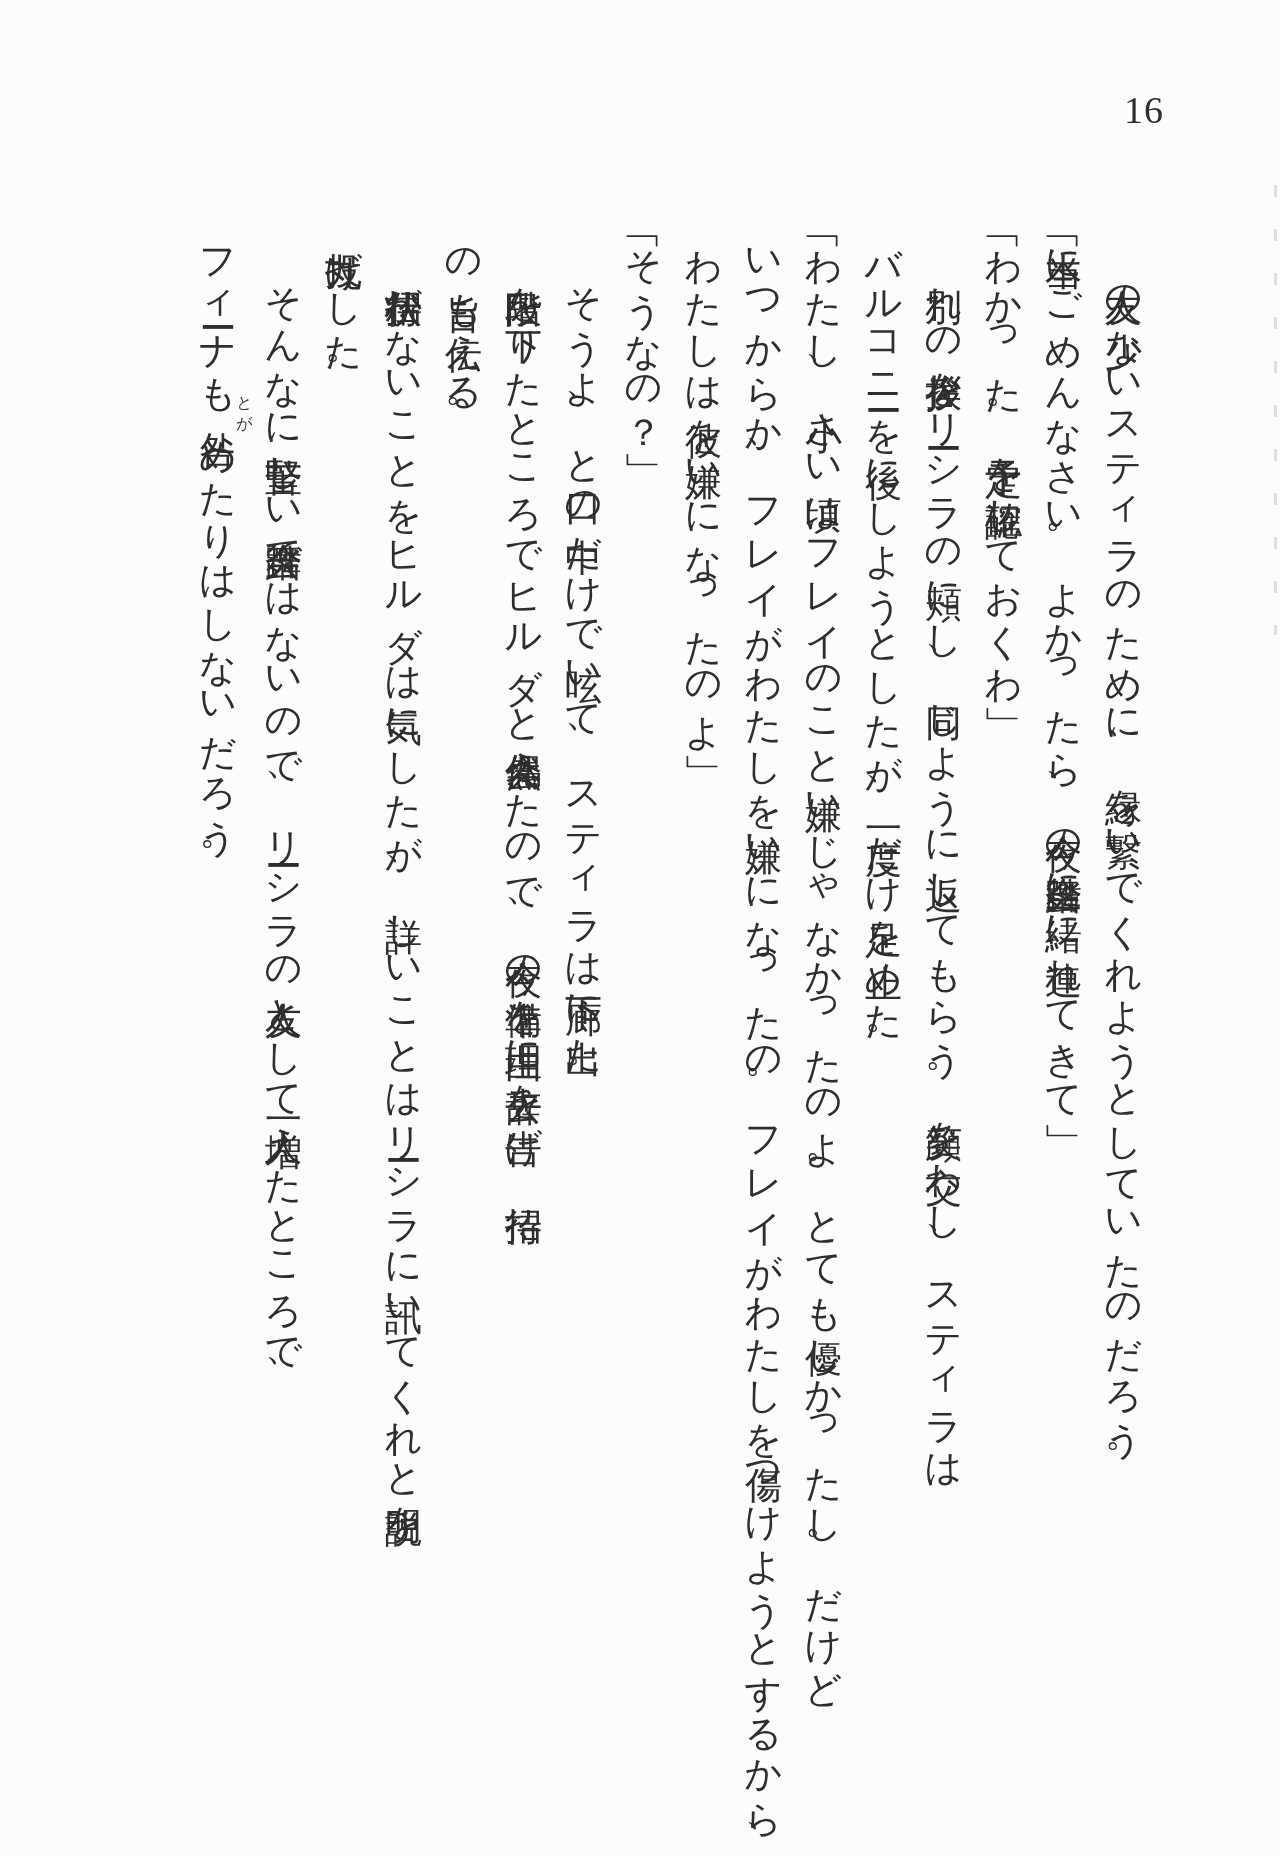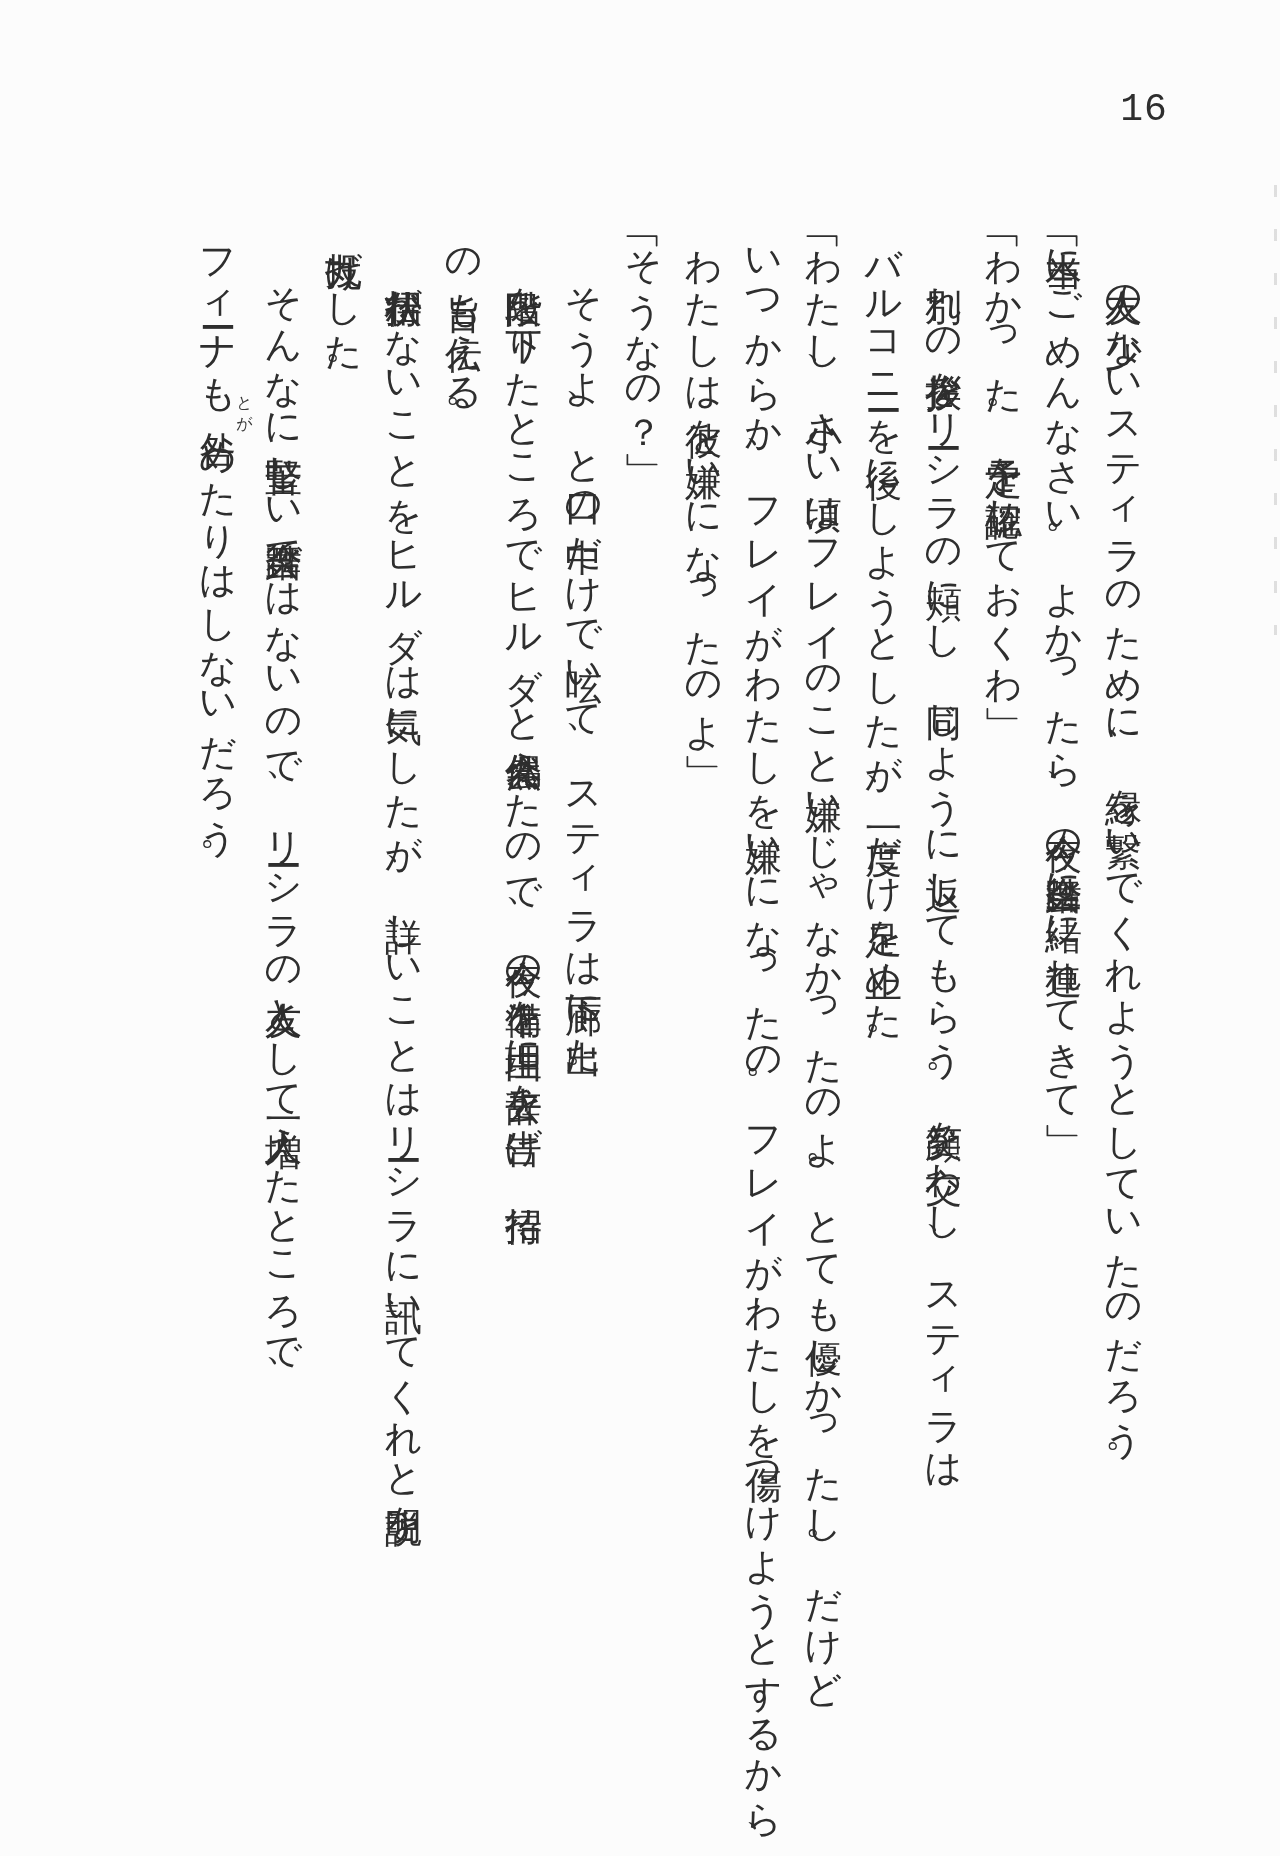--- a/index.html
+++ b/index.html
@@ -18,21 +18,21 @@
   }
   .page-number {
     position: absolute;
     top: 88px;
     left: 1114px;
     width: 60px;
     text-align: center;
     font-size: 38px;
     letter-spacing: 1px;
     color: #2e2e2e;
-    font-family: Liberation Mono, monospace;
+    font-family: Liberation Serif, serif;
   }
   .text-block {
     position: absolute;
     top: 224px;
     right: 127px;
     height: 1522px;
     writing-mode: vertical-rl;
     text-orientation: mixed;
     font-size: 37px;
     line-height: 60px;

